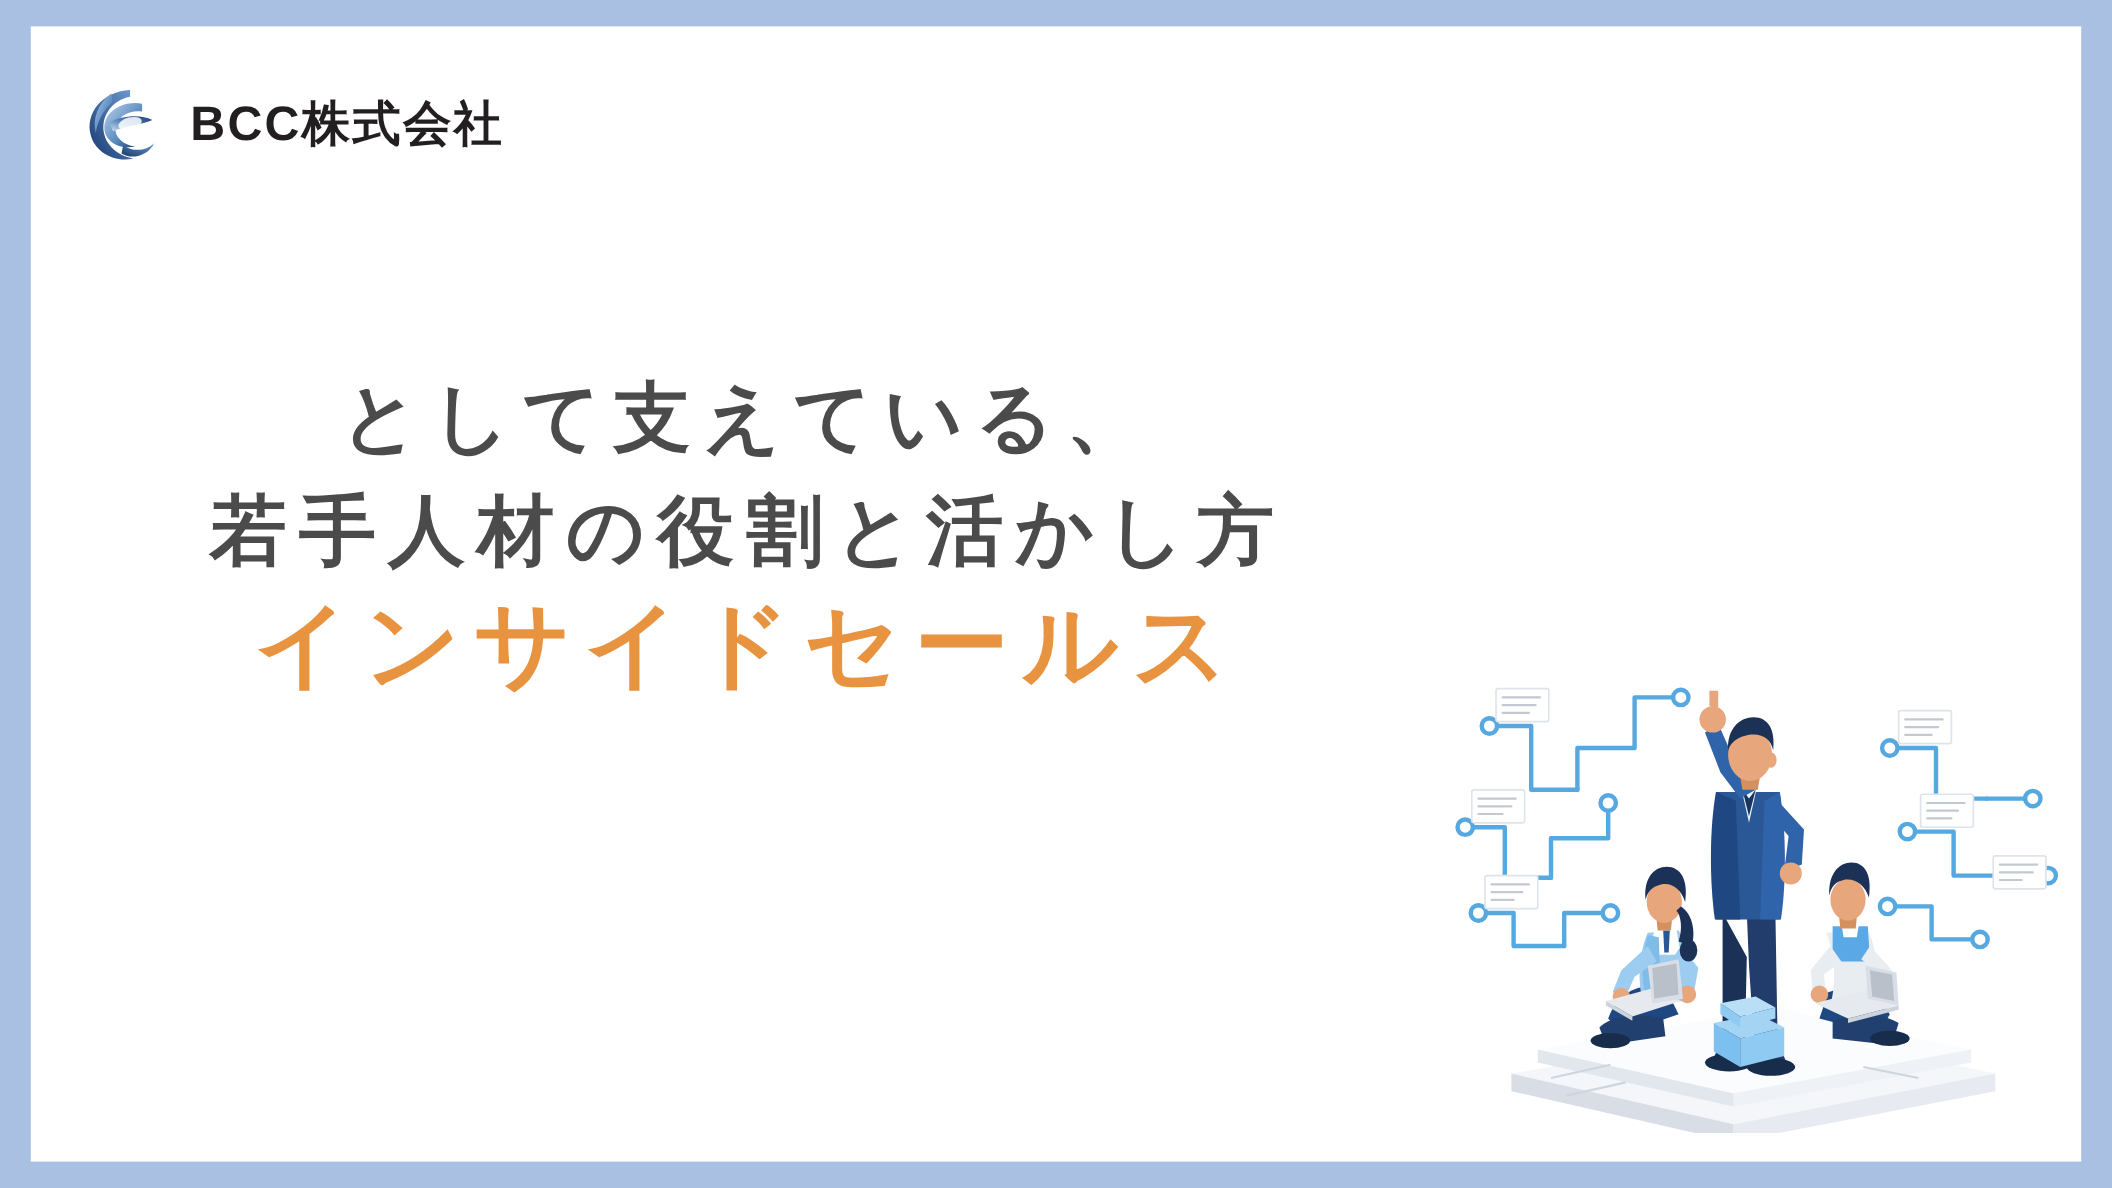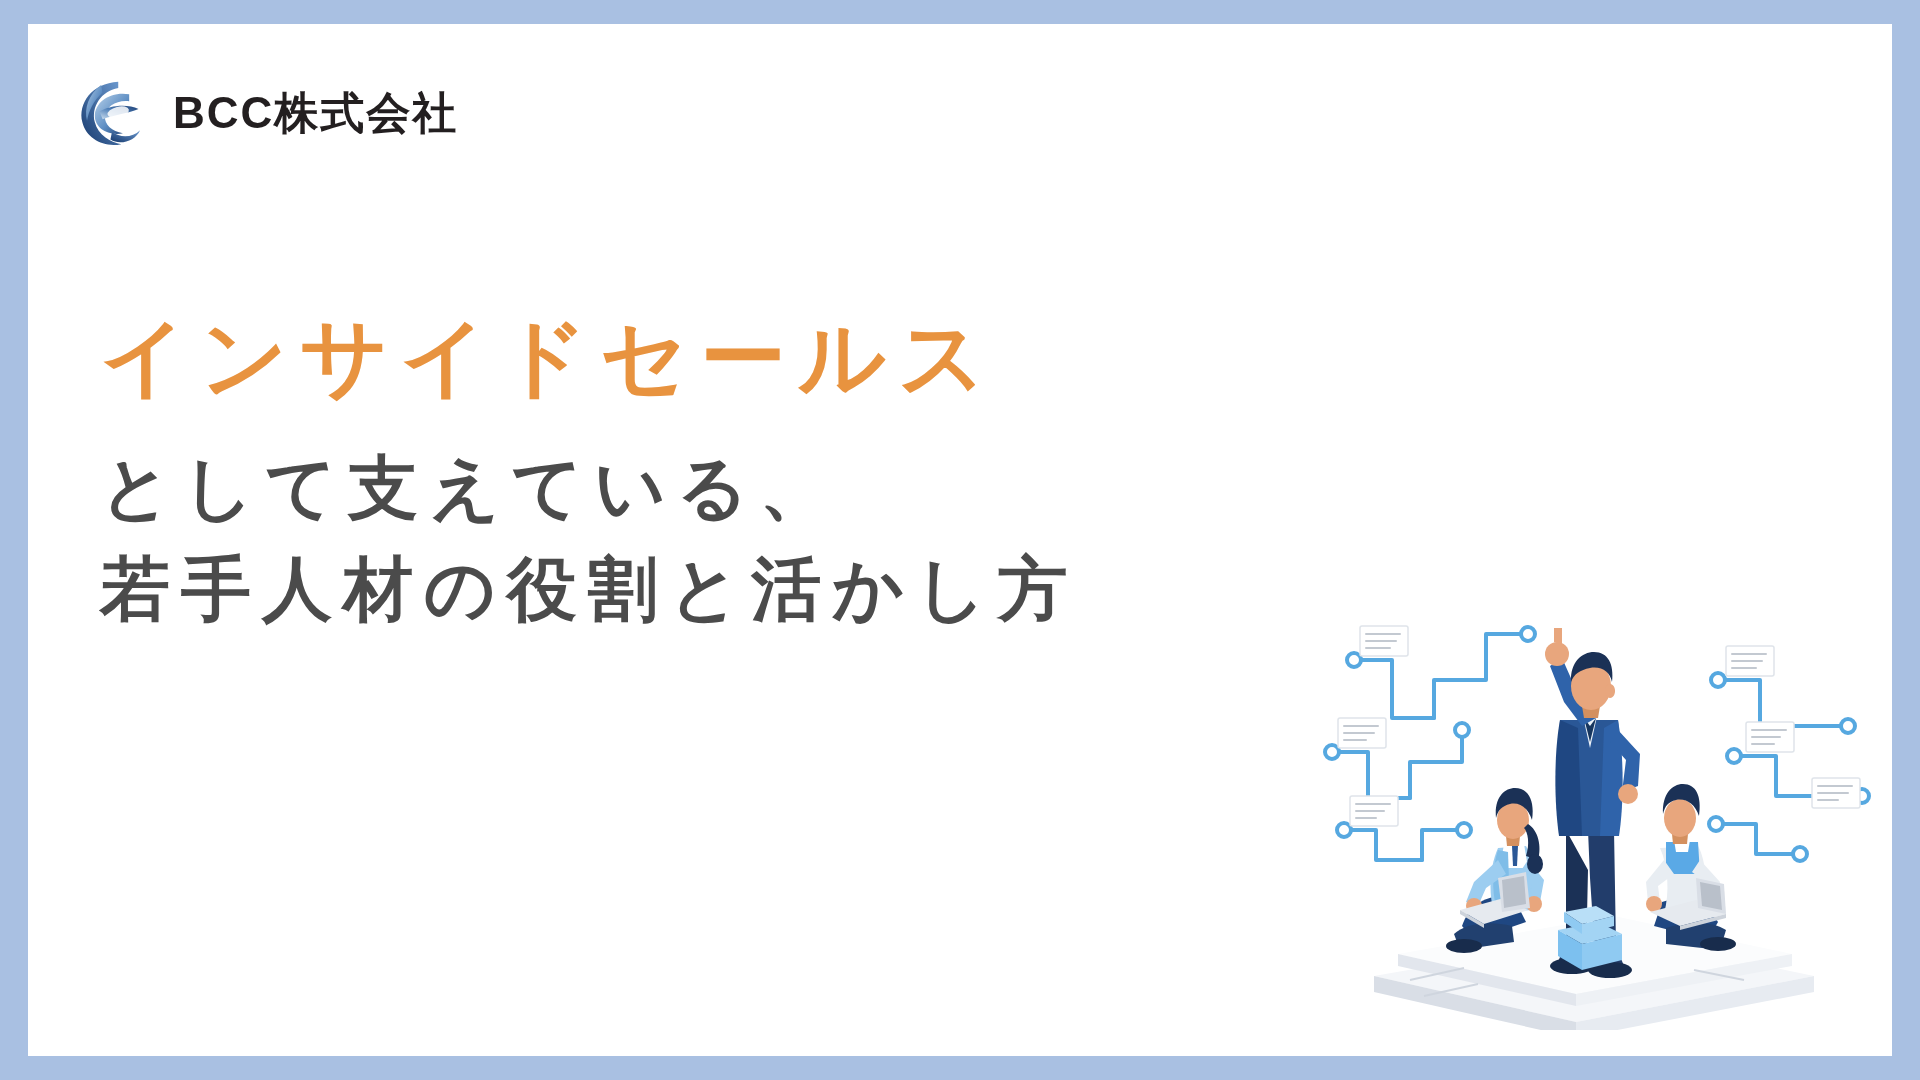--- a/index.html
+++ b/index.html
@@ -6,20 +6,21 @@
   html, body { width:1920px; height:1080px; }
   body {
     background:#a9c0e2;
     font-family:"Liberation Sans", sans-serif;
     overflow:hidden;
   }
   #slide {
     position:relative;
     width:1600px; height:1080px;
     background:#a9c0e2;
+    text-align:center;
   }
   #card {
     position:absolute;
     left:28px; top:24px;
     width:1864px; height:1032px;
     background:#ffffff;
     overflow:hidden;
   }
 
   
@@ -106,25 +107,25 @@
 
           <ellipse cx="58" cy="49" rx="14" ry="7" transform="rotate(-14 58 49)" fill="#ffffff" opacity="0.85"></ellipse>
 
           <path d="M50 74 C60 82 76 82 86 72 C80 86 60 92 48 84 Z" fill="url(#gC)"></path>
         </svg>
       </span>
       <span id="logo-text">BCC株式会社</span>
     </div>
 
     <div id="headline-block">
-      <div id="title-accent">インサイドセールス</div>
       <div id="subtitle-block">
         <div class="subtitle-line">として支えている、</div>
         <div class="subtitle-line">若手人材の役割と活かし方</div>
       </div>
+      <div id="title-accent">インサイドセールス</div>
     </div>
 
     <div id="illustration">
       <svg viewBox="0 0 560 500" aria-hidden="true">
 
         <g fill="none" stroke="#56a8e0" stroke-width="4" stroke-linecap="round" stroke-linejoin="round">
           <path d="M40 130 L78 130 L78 188 L120 188"></path>
           <path d="M18 222 L54 222 L54 268 L96 268"></path>
           <path d="M30 300 L62 300 L62 330 L108 330"></path>
           <path d="M120 188 L120 150 L172 150 L172 104 L214 104"></path>

